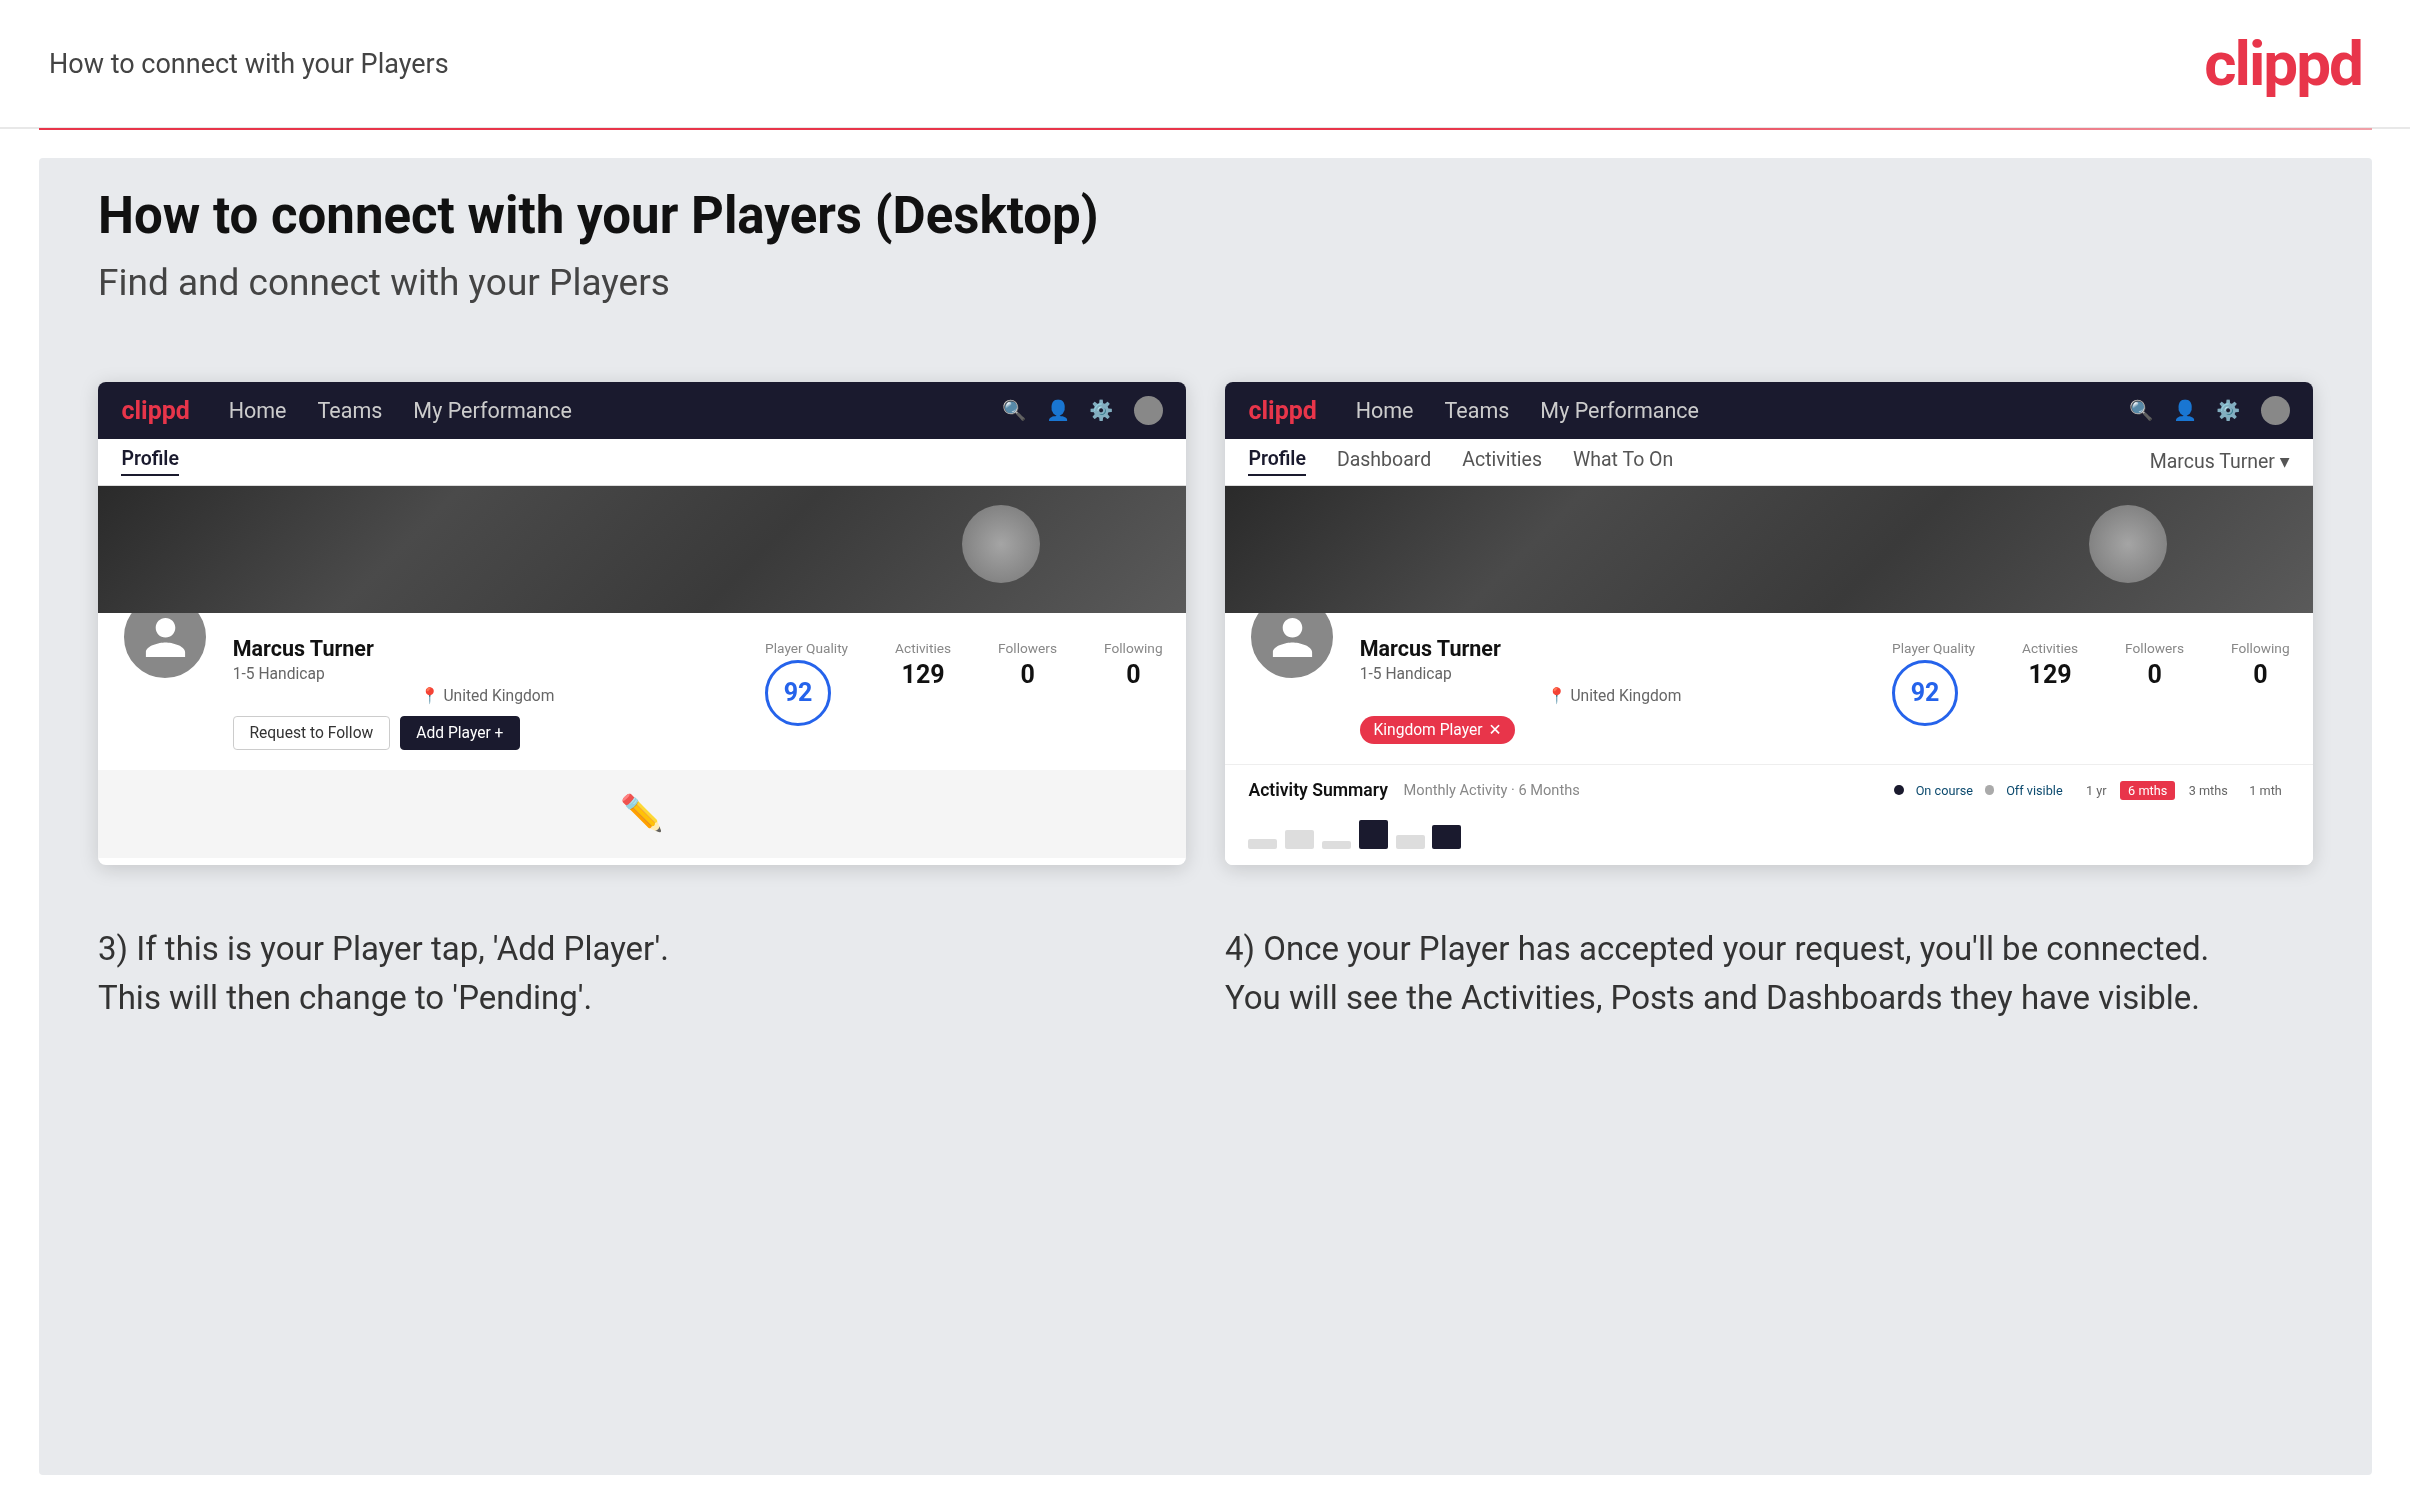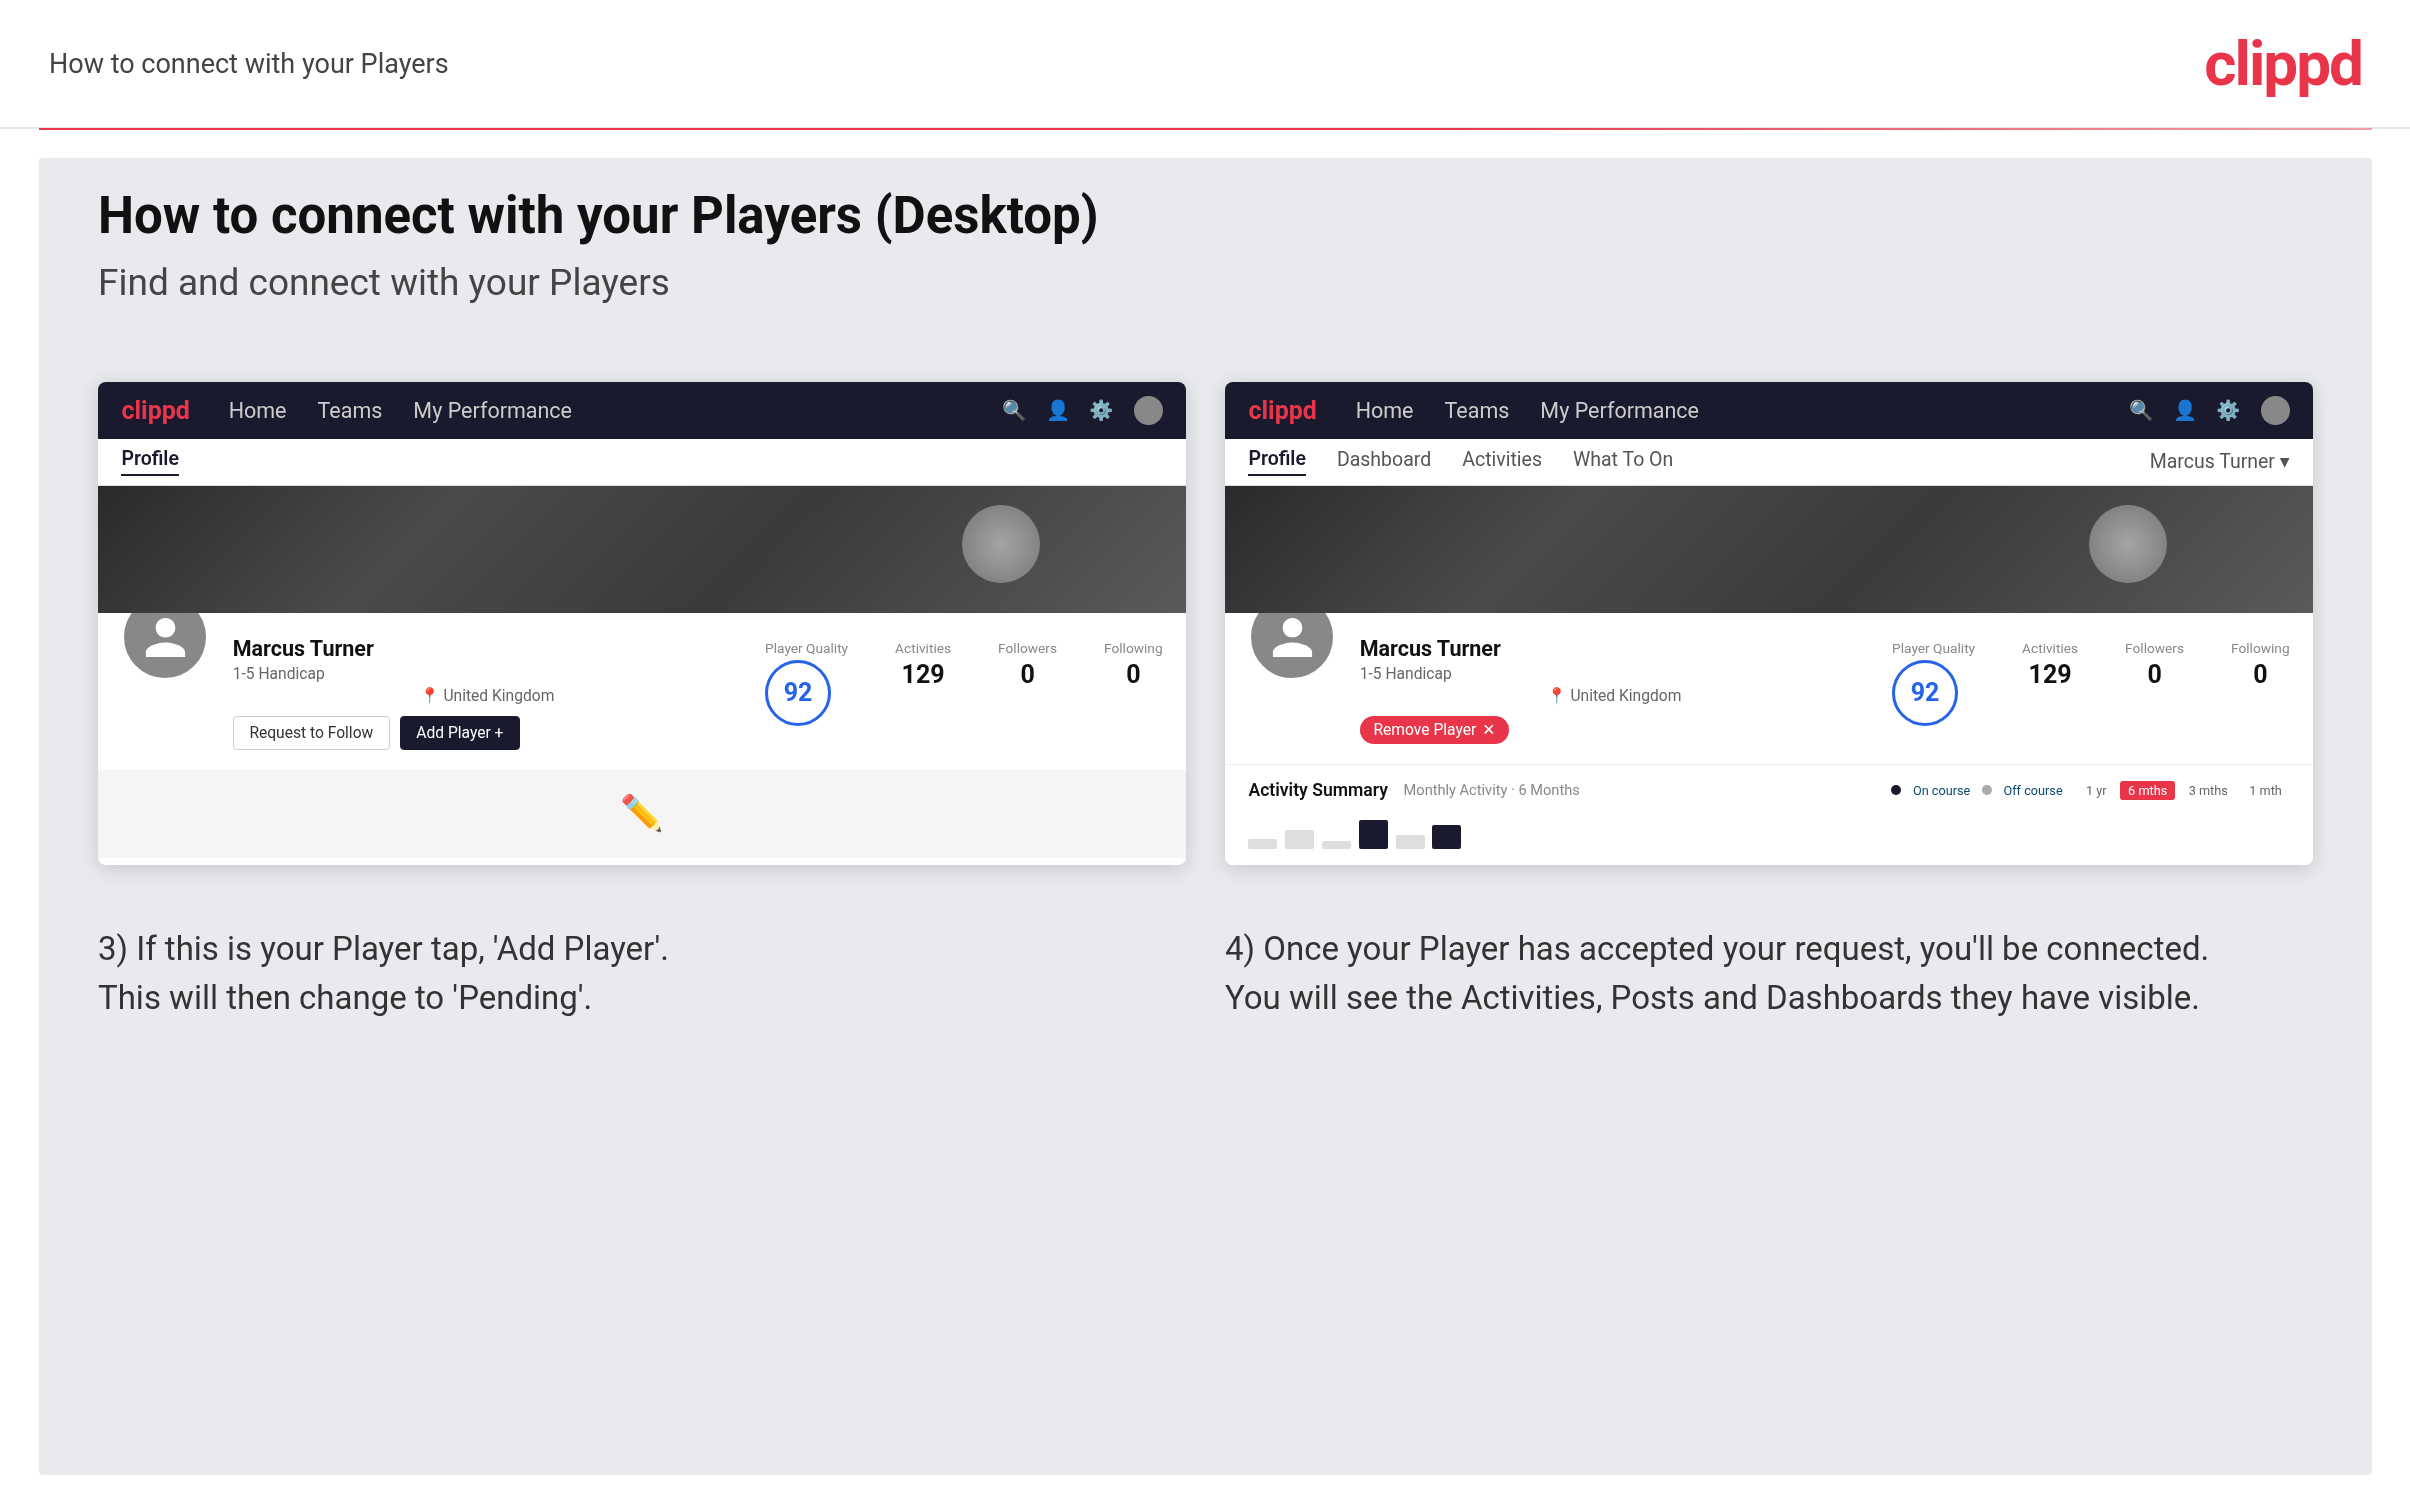--- a/index.html
+++ b/index.html
@@ -453,21 +453,21 @@
           </svg>
         </div>
         <div class="mock-profile-info">
           <div class="mock-player-name">Marcus Turner</div>
           <div class="mock-handicap">1-5 Handicap</div>
           <div class="mock-country">
             <span>📍</span>
             <span>United Kingdom</span>
           </div>
           <div class="mock-remove-btn">
-            <span>Remove Player</span>
+            <span>Kingdom Player</span>
             <span>✕</span>
           </div>
         </div>
         <div class="mock-stats">
           <div class="mock-stat">
             <div class="mock-stat-label">Player Quality</div>
             <div class="mock-quality-circle">92</div>
           </div>
           <div class="mock-stat">
             <div class="mock-stat-label">Activities</div>
@@ -485,21 +485,21 @@
       </div>
 
       <div class="mock-activity-summary">
         <div class="mock-activity-header">
           <span class="mock-activity-title">Activity Summary</span>
           <span class="mock-activity-subtitle">Monthly Activity · 6 Months</span>
           <div class="mock-activity-legend">
             <span class="legend-dot legend-on"></span>
             <span>On course</span>
             <span class="legend-dot legend-off"></span>
-            <span>Off course</span>
+            <span>Off visible</span>
           </div>
           <div class="mock-time-filters">
             <span class="mock-time-filter">1 yr</span>
             <span class="mock-time-filter active">6 mths</span>
             <span class="mock-time-filter">3 mths</span>
             <span class="mock-time-filter">1 mth</span>
           </div>
         </div>
 
         <div class="mock-chart-bars">

